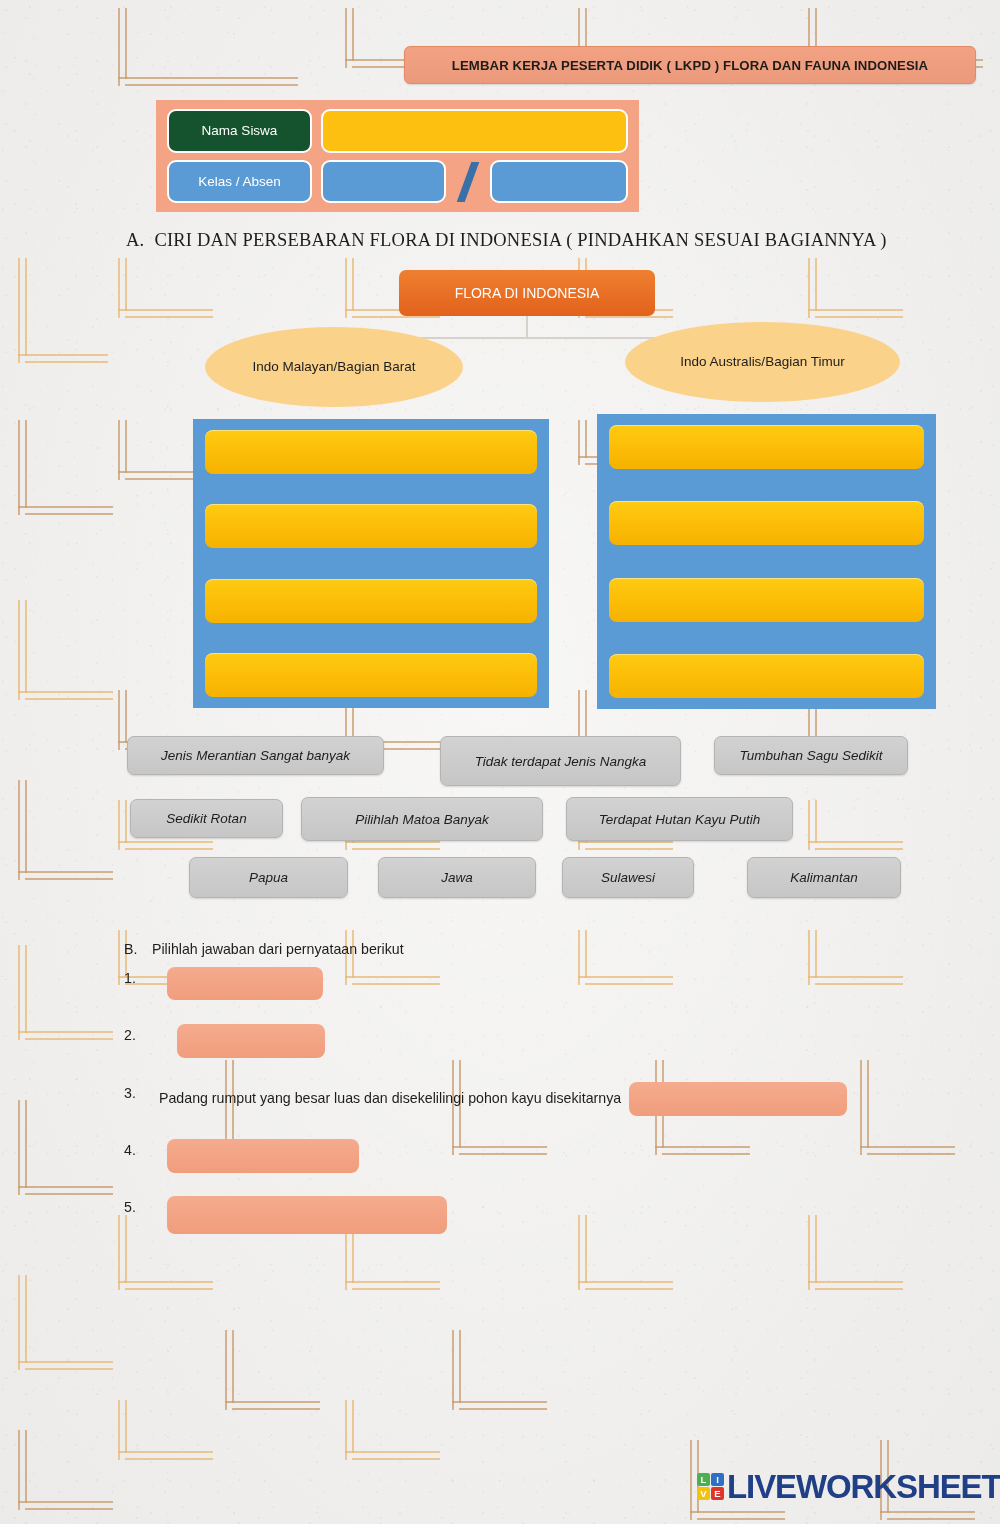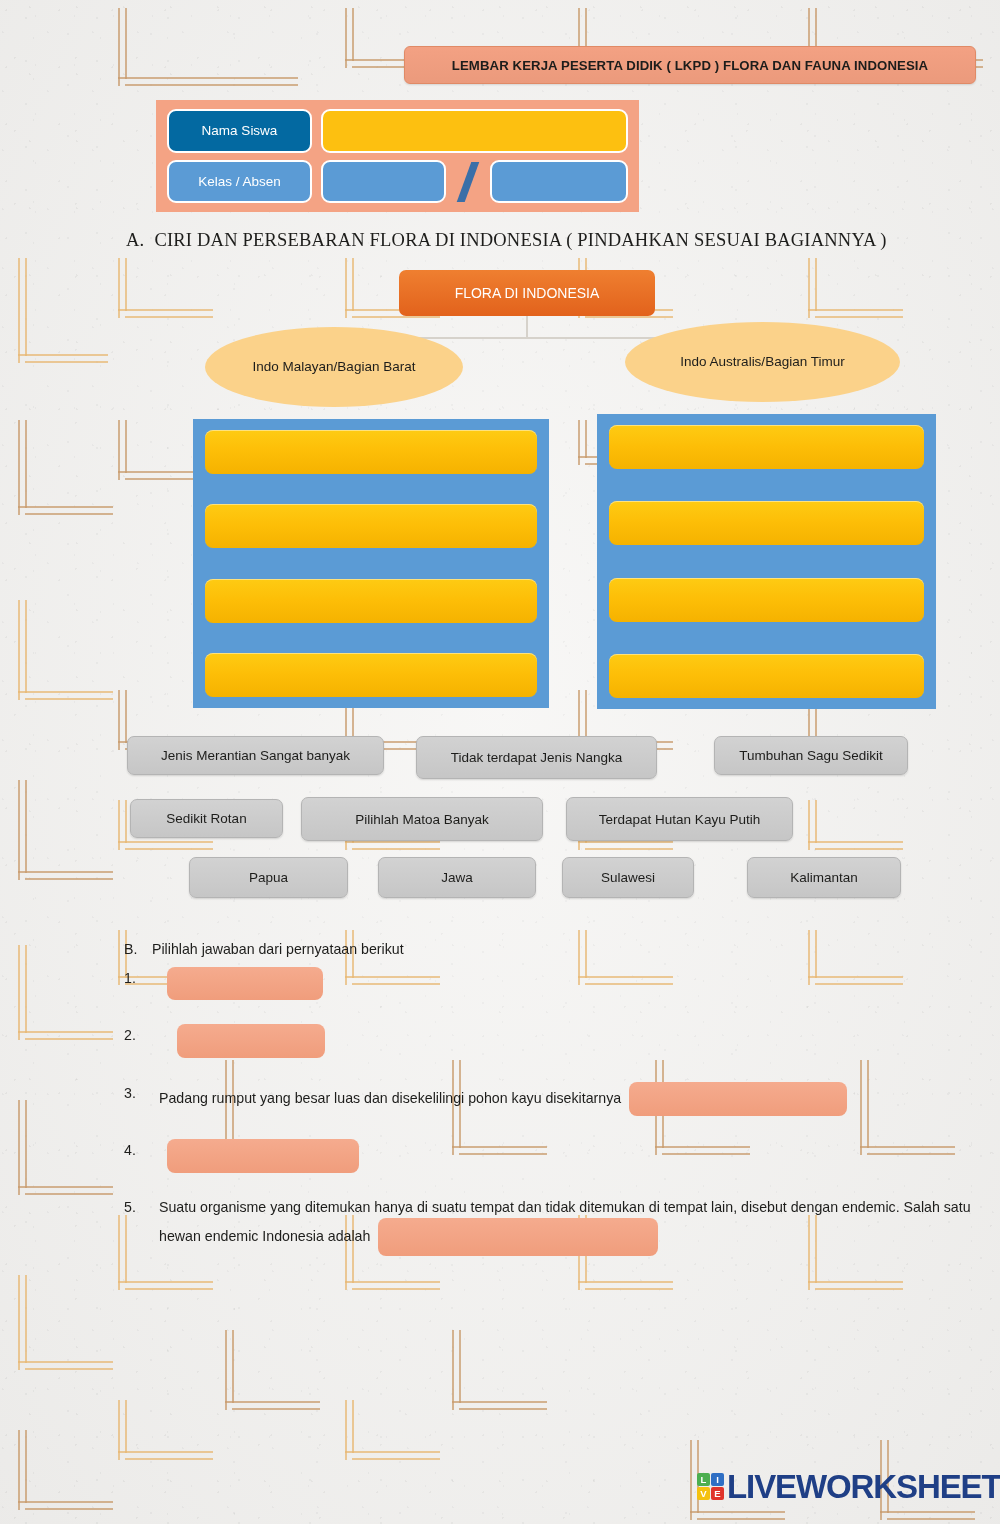--- a/index.html
+++ b/index.html
@@ -59,21 +59,21 @@
     padding:9px 11px;
     display:flex; flex-direction:column; gap:7px;
   }
   .info-row { display:flex; gap:9px; height:44px; align-items:stretch; }
   .pill {
     border:2px solid #ffffff;
     border-radius:9px;
     display:flex; align-items:center; justify-content:center;
     color:#ffffff; font-size:13.5px;
   }
-  .pill.yellow { background:#0369a1; }
+  .pill.yellow { background:#14532d; }
   .pill.blue   { background:#5b9bd5; }
   .lbl-box { width:145px; flex:none; }
   .fill-yellow { flex:1; background:#fdc010; border:2px solid #fff; border-radius:9px; }
   .fill-blue   { background:#5b9bd5; border:2px solid #fff; border-radius:9px; }
   #kelas-box { width:125px; flex:none; }
   #absen-box { flex:1; }
   #slash {
     width:26px; flex:none; position:relative;
   }
   #slash::after{
@@ -130,21 +130,21 @@
 
   
   .chip {
     position:absolute;
     background:linear-gradient(180deg,#d2d2d2 0%,#c6c6c6 100%);
     border:1px solid #b4b4b4;
     border-radius:7px;
     display:flex; align-items:center; justify-content:center;
     color:#1d1d1b; font-size:13.5px;
     box-shadow:0 1px 2px rgba(0,0,0,.14);
-    padding:16px 10px; text-align:center;
+    padding:16px 10px; text-align:center;font-style:italic;
   }
 
   
   #sectionB { position:absolute; left:124px; top:941px; width:870px; color:#1d1d1b; }
   #sectionB .b-head { font-size:14.2px; display:flex; gap:12px; }
   #sectionB .b-head .idx { width:16px; flex:none; }
   .q-item { display:flex; gap:11px; margin-top:14px; font-size:14.2px; line-height:1.55; }
   .q-item .idx { width:24px; flex:none; text-align:left; }
   .q-item .q-text { flex:1; }
   .answer-box {
@@ -490,21 +490,21 @@
 </div>
 
 <div class="drop-panel" id="panel-right">
   <div class="slot"></div>
   <div class="slot"></div>
   <div class="slot"></div>
   <div class="slot"></div>
 </div>
 
 <div class="chip" style="left:127px; top:736px; width:257px; height:39px;">Jenis Merantian Sangat banyak</div>
-<div class="chip" style="left:416px; top:736px; width:241px; height:43px;">Tidak terdapat Jenis Nangka</div>
+<div class="chip" style="left:440px; top:736px; width:241px; height:50px;">Tidak terdapat Jenis Nangka</div>
 <div class="chip" style="left:714px; top:736px; width:194px; height:39px;">Tumbuhan Sagu Sedikit</div>
 <div class="chip" style="left:130px; top:799px; width:153px; height:39px;">Sedikit Rotan</div>
 <div class="chip" style="left:301px; top:797px; width:242px; height:44px;">Pilihlah Matoa Banyak</div>
 <div class="chip" style="left:566px; top:797px; width:227px; height:44px;">Terdapat Hutan Kayu Putih</div>
 <div class="chip" style="left:189px; top:857px; width:159px; height:41px;">Papua</div>
 <div class="chip" style="left:378px; top:857px; width:158px; height:41px;">Jawa</div>
 <div class="chip" style="left:562px; top:857px; width:132px; height:41px;">Sulawesi</div>
 <div class="chip" style="left:747px; top:857px; width:154px; height:41px;">Kalimantan</div>
 
 <div id="sectionB">
@@ -528,21 +528,21 @@
     <span class="q-text"><span>Padang rumput yang besar luas dan disekelilingi pohon kayu disekitarnya</span><span class="answer-box ab-inline" style="width:218px; height:34px;"></span></span>
   </div>
 
   <div class="q-item" style="margin-top:23px;">
     <span class="idx">4.</span>
     <span class="q-text"><span class="answer-box ab-inline" style="width:192px; height:34px;"></span></span>
   </div>
 
   <div class="q-item" style="margin-top:23px;">
     <span class="idx">5.</span>
-    <span class="q-text"><span>Suatu organisme yang ditemukan hanya di suatu tempat dan tidak ditemukan di tempat lain, disebut dengan endemic. Salah satu hewan endemic Indonesia adalah</span><span class="answer-box ab-inline" style="width:280px; height:38px;"></span></span>
+    <span class="q-text"><span class="answer-box ab-inline" style="width:280px; height:38px;"></span></span>
   </div>
 </div>
 
 <div id="lw-logo">
   <div id="lw-grid">
     <span style="background: rgb(76, 175, 80);">L</span>
     <span style="background: rgb(47, 111, 196);">I</span>
     <span style="background: rgb(244, 193, 15);">V</span>
     <span style="background: rgb(224, 52, 43);">E</span>
   </div>

